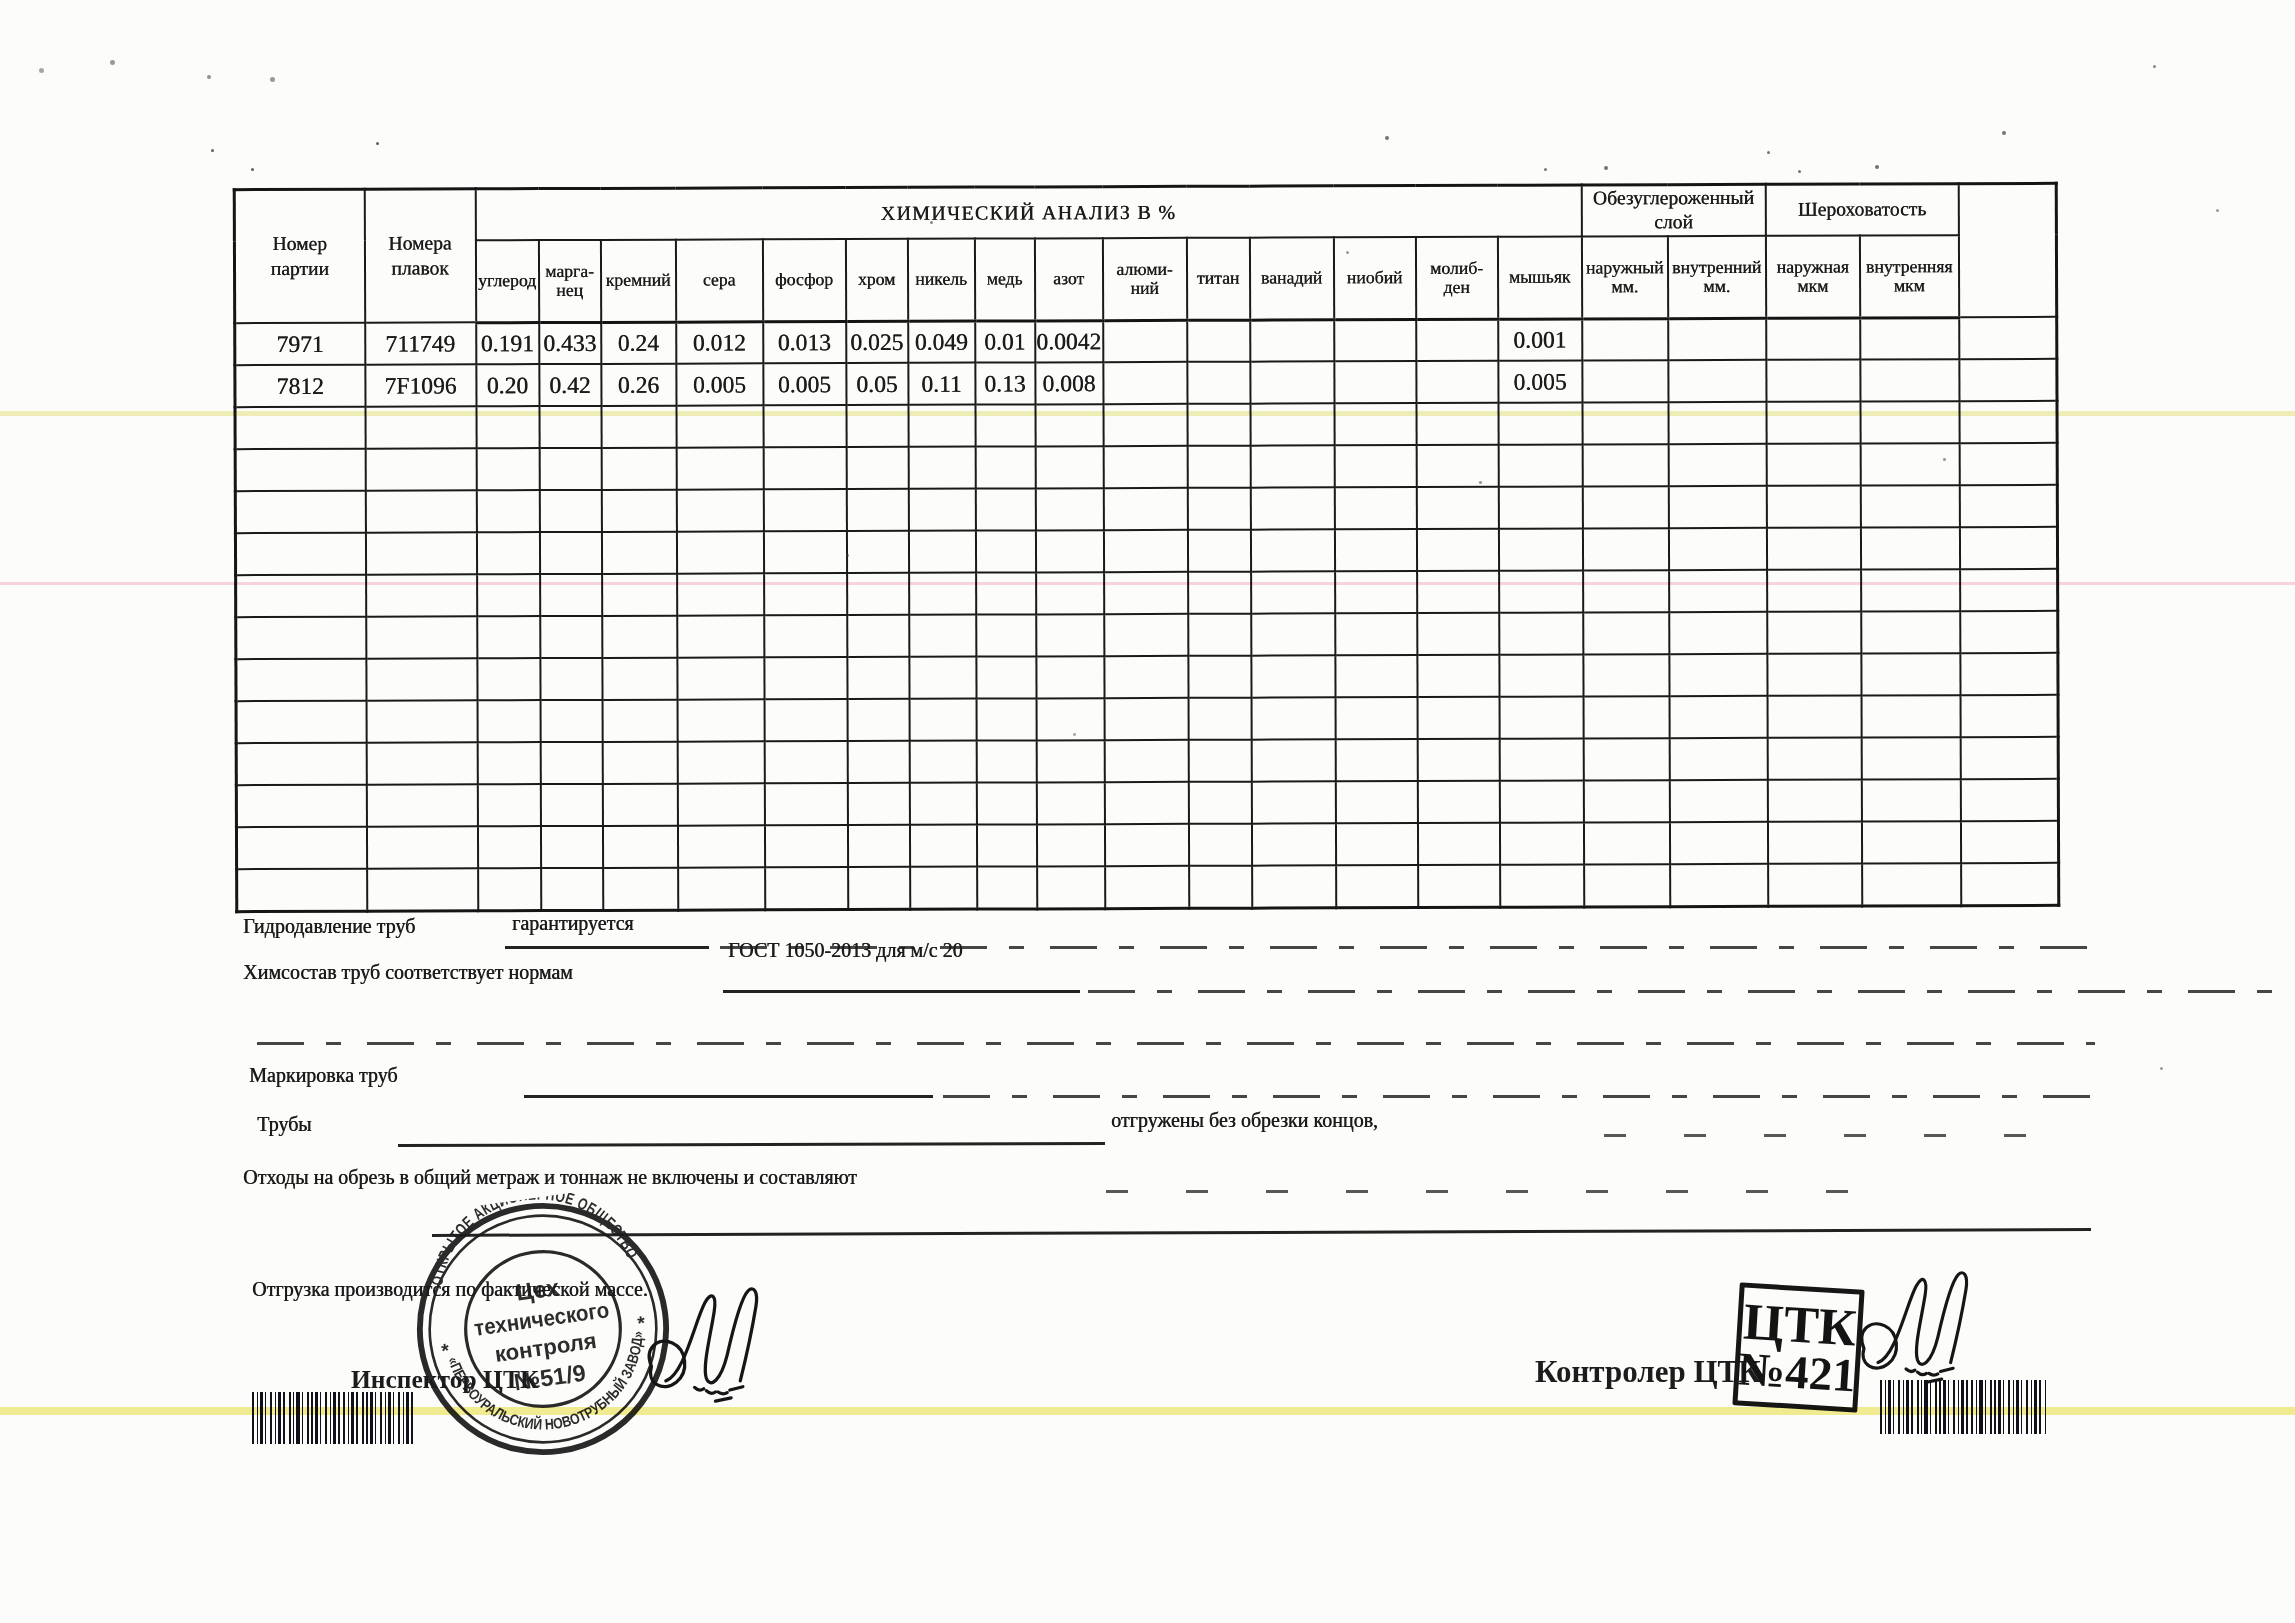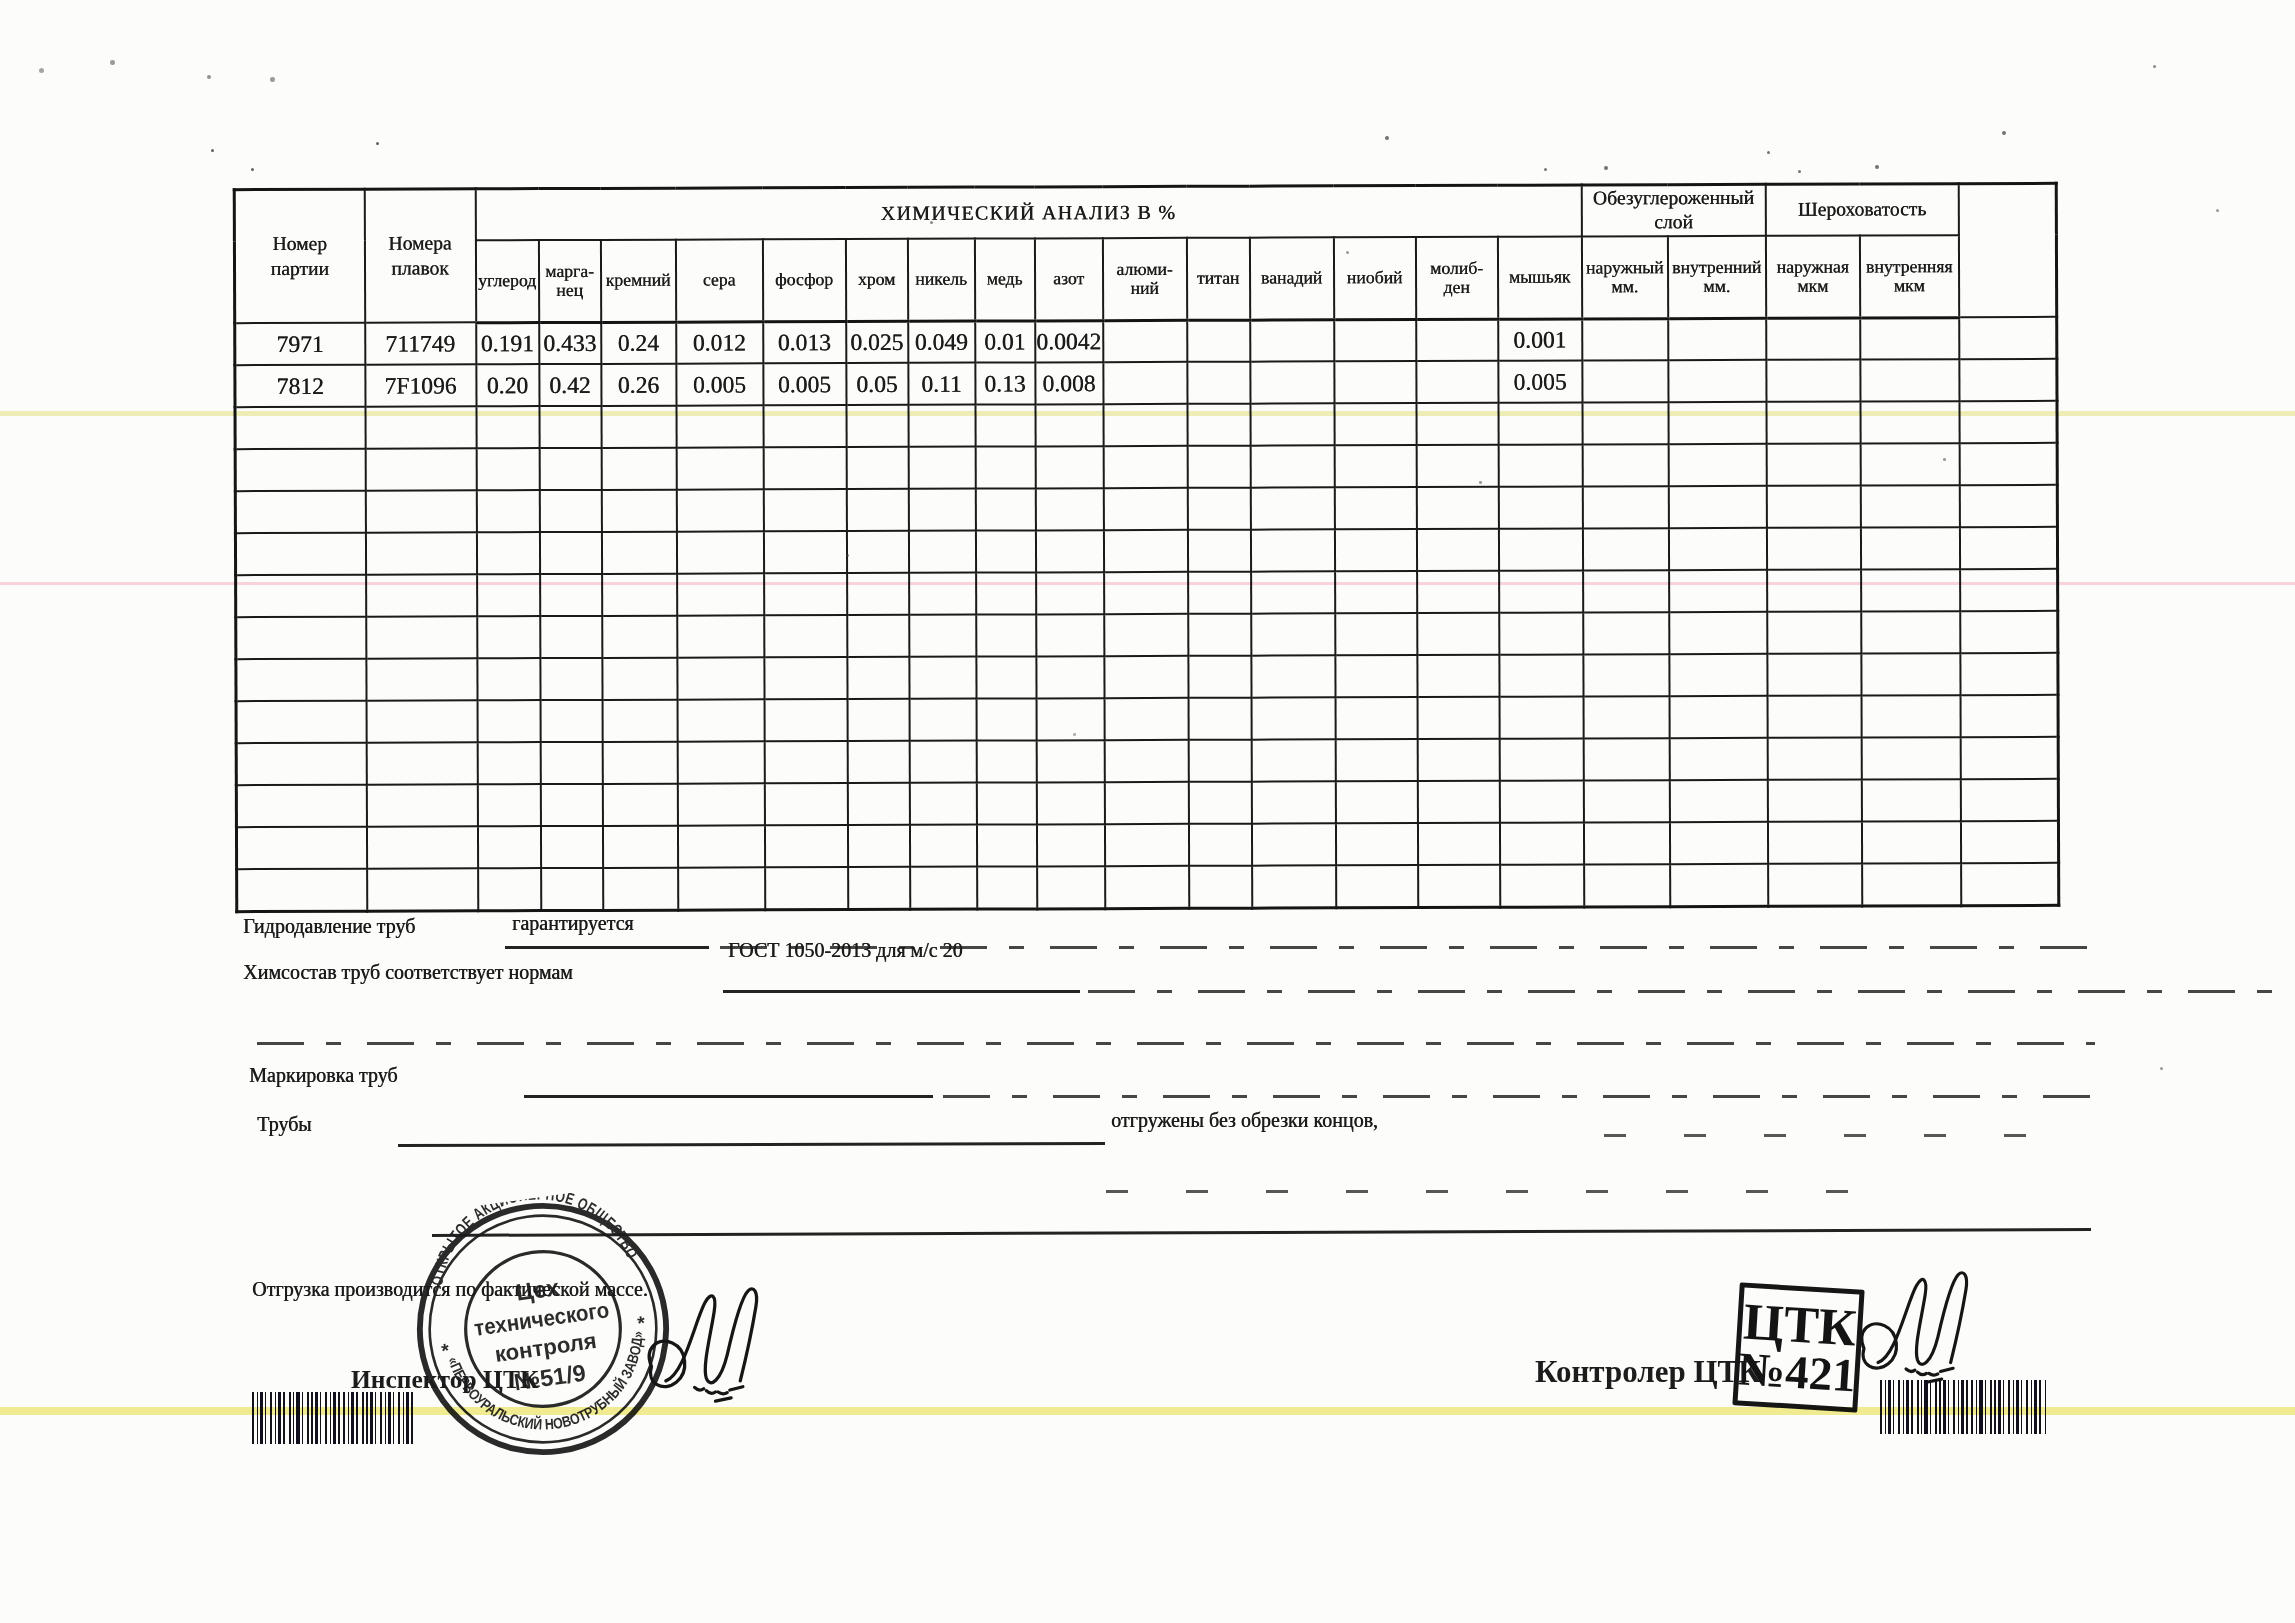--- a/index.html
+++ b/index.html
@@ -489,20 +489,21 @@
 
   <div class="abs note" style="left:249px;top:1064px;">Маркировка труб</div>
   <div class="abs solidline" style="left:524px;top:1095px;width:409px;"></div>
   <div class="abs dash-a" style="left:943px;top:1095px;width:1159px;"></div>
 
   <div class="abs note" style="left:257px;top:1113px;">Трубы</div>
   <div class="abs solidline" style="left:398px;top:1143px;width:707px;transform:rotate(-0.15deg);"></div>
   <div class="abs note" style="left:1111px;top:1109px;">отгружены без обрезки концов,</div>
   <div class="abs dash-sparse" style="left:1604px;top:1134px;width:445px;"></div>
 
+  <div class="abs note" style="left:243px;top:1166px;">Отходы на обрезь в общий метраж и тоннаж не включены и составляют</div>
   <div class="abs dash-sparse" style="left:1106px;top:1190px;width:785px;"></div>
 
   <div class="abs solidline" style="left:432px;top:1231px;width:1659px;transform:rotate(-0.2deg);"></div>
 
   <div class="abs note" style="left:252px;top:1278px;">Отгрузка производится по фактической массе.</div>
   <div class="abs note b" style="left:351px;top:1365px;font-size:25.5px;">Инспектор ЦТК</div>
   <div class="abs note b" style="left:1535px;top:1354px;font-size:31px;">Контролер ЦТК</div>
 
   <svg class="round-stamp" viewBox="0 0 400 400">
     <circle cx="200" cy="200" r="188" fill="none" stroke="#1b1b1b" stroke-width="9"></circle>

